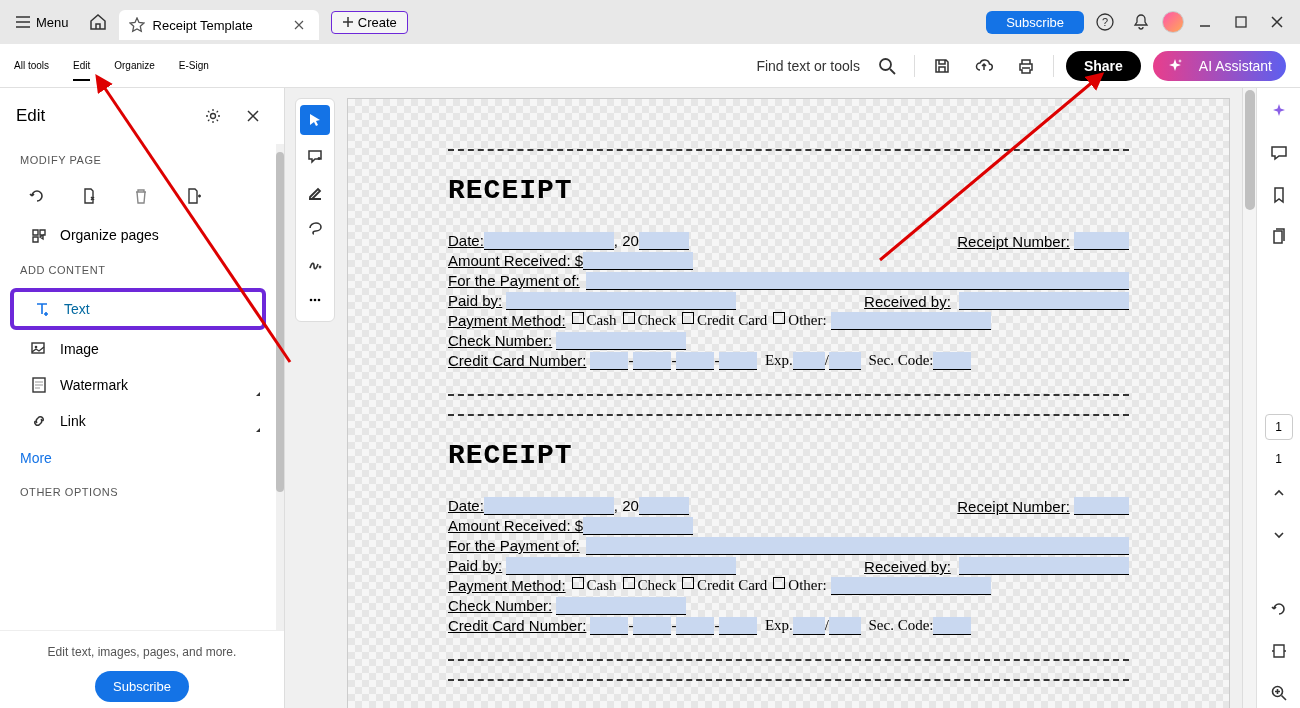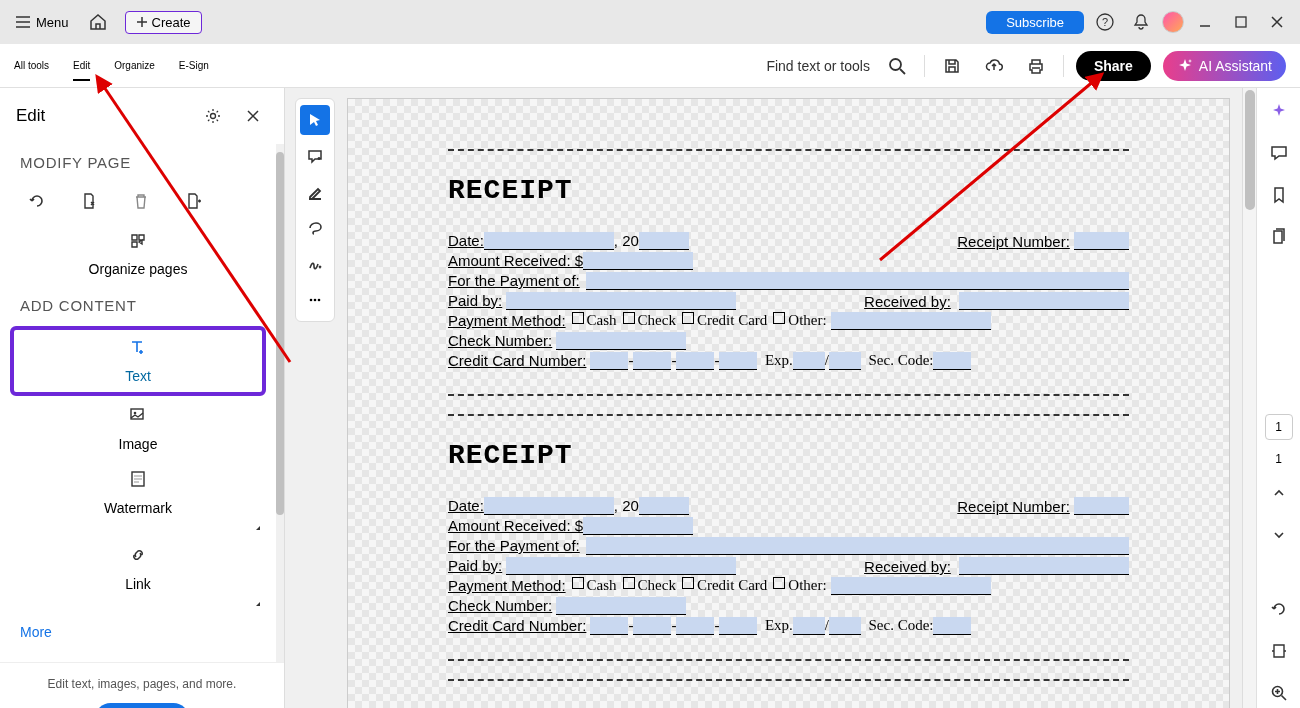--- a/index.html
+++ b/index.html
@@ -14,30 +14,30 @@
 .title-spacer { flex: 1; }
 .subscribe-btn { background: #1473e6; color: #fff; padding: 4px 20px; border-radius: 6px; font-size: 13px; border: none; cursor: pointer; }
 .avatar { width: 22px; height: 22px; border-radius: 50%; background: linear-gradient(135deg,#f5a,#fa5); border: 1px solid #ccc; }
 
 .toolbar { height: 44px; background: #fff; border-bottom: 1px solid #e0e0e0; display: flex; align-items: center; padding: 0 14px; gap: 24px; }
 .tool-tab { font-size: 10px; padding: 10px 0; cursor: pointer; position: relative; }
 .tool-tab.active::after { content: ''; position: absolute; bottom: 0; left: 0; right: 0; height: 2px; background: #000; }
 .toolbar-right { margin-left: auto; display: flex; align-items: center; gap: 12px; }
 .find-text { font-size: 14px; color: #333; }
 .share-btn { background: #000; color: #fff; padding: 7px 18px; border-radius: 18px; border: none; font-size: 14px; cursor: pointer; font-weight: bold; }
-.ai-btn { background: linear-gradient(90deg,#e83e8c,#5d5fef); color: #fff; padding: 7px 14px; border-radius: 18px; border: none; font-size: 14px; cursor: pointer; display: flex; align-items: center; gap: 6px; }
+.ai-btn { background: linear-gradient(90deg,#e83e8c,#5d5fef); color: #fff; padding: 7px 14px; border-radius: 18px; border: none; font-size: 14px; cursor: pointer; display: flex; align-items: center; gap: 16px; }
 .divider-v { width: 1px; height: 22px; background: #ddd; }
 
 .main { display: flex; height: calc(708px - 80px); }
 .sidebar { width: 285px; background: #fff; border-right: 1px solid #ddd; display: flex; flex-direction: column; }
 .side-header { display: flex; align-items: center; padding: 14px 16px; gap: 10px; }
 .side-title { font-size: 17px; font-weight: 400; flex: 1; }
-.side-heading { font-size: 15px; letter-spacing: 0.05em; color: #555; padding: 10px 20px; }
+.side-heading { font-size: 11px; letter-spacing: 0.05em; color: #555; padding: 10px 20px; }
 .side-row-icons { display: flex; gap: 22px; padding: 6px 22px; }
-.side-item { display: flex; align-items: center; gap: 12px; padding: 8px 20px; font-size: 14px; cursor: pointer; border-radius: 6px; margin: 2px 10px; position: relative; flex-direction: column; }
+.side-item { display: flex; align-items: center; gap: 12px; padding: 8px 20px; font-size: 14px; cursor: pointer; border-radius: 6px; margin: 2px 10px; position: relative; }
 .side-item.selected { border: 4px solid #6d28d9; color: #0369a1; }
 .side-item .corner::after { content: ''; position: absolute; bottom: 6px; right: 6px; width: 0; height: 0; border-left: 4px solid transparent; border-bottom: 4px solid #333; }
 .more-link { color: #1473e6; padding: 10px 20px; font-size: 14px; cursor: pointer; }
 .side-footer { margin-top: auto; padding: 14px; text-align: center; border-top: 1px solid #eee; }
 .side-footer-text { font-size: 12px; color: #555; margin-bottom: 12px; }
 .sub2-btn { background: #1473e6; color: #fff; padding: 8px 18px; border-radius: 18px; border: none; font-size: 13px; cursor: pointer; }
 .side-scroll { width: 8px; background: #f0f0f0; }
 .side-scroll-thumb { background: #c0c0c0; border-radius: 4px; width: 100%; height: 70%; margin-top: 8px; }
 .side-wrap { display: flex; height: calc(100% - 110px); }
 .side-content { flex: 1; overflow: hidden; }
@@ -76,20 +76,31 @@
   <div class="menu-btn">
     <svg width="14" height="12" viewBox="0 0 14 12">
         <path stroke="#333" stroke-width="1.5" d="M0 1h14M0 6h14M0 11h14"></path>
       </svg>
     <span>Menu</span>
   </div>
   <div class="icon-btn">
     <svg width="18" height="18" viewBox="0 0 18 18">
         <path fill="none" stroke="#333" stroke-width="1.5" d="M2 8l7-6 7 6v8H2z M7 16v-5h4v5"></path>
       </svg>
+  </div>
+  <div class="tab">
+    <svg width="16" height="16" viewBox="0 0 16 16">
+        <path fill="none" stroke="#555" stroke-width="1.3" d="M8 1l2 4.5 5 .5-3.7 3.3 1 5L8 12l-4.3 2.3 1-5L1 6l5-.5z"></path>
+      </svg>
+    <span>Receipt Template</span>
+    <div class="tab-close">
+      <svg width="10" height="10" viewBox="0 0 10 10">
+          <path stroke="#555" stroke-width="1.2" d="M1 1l8 8M9 1l-8 8"></path>
+        </svg>
+    </div>
   </div>
   <button class="create-btn">
     <svg width="12" height="12" viewBox="0 0 12 12">
         <path stroke="#333" stroke-width="1.5" d="M6 1v10M1 6h10"></path>
       </svg>
     <span>Create</span>
   </button>
   <div class="title-spacer"></div>
   <button class="subscribe-btn">Subscribe</button>
   <div class="icon-btn">

